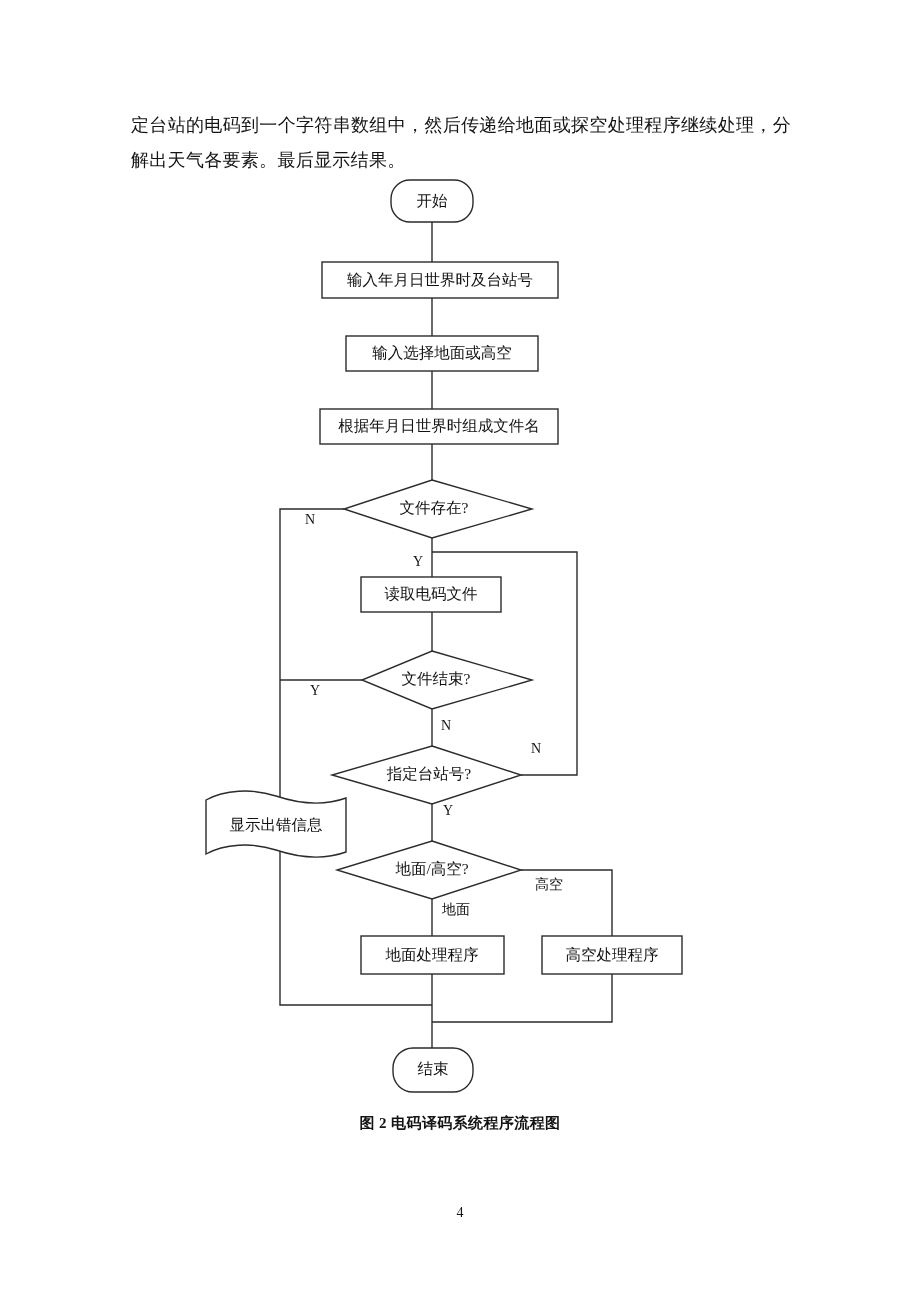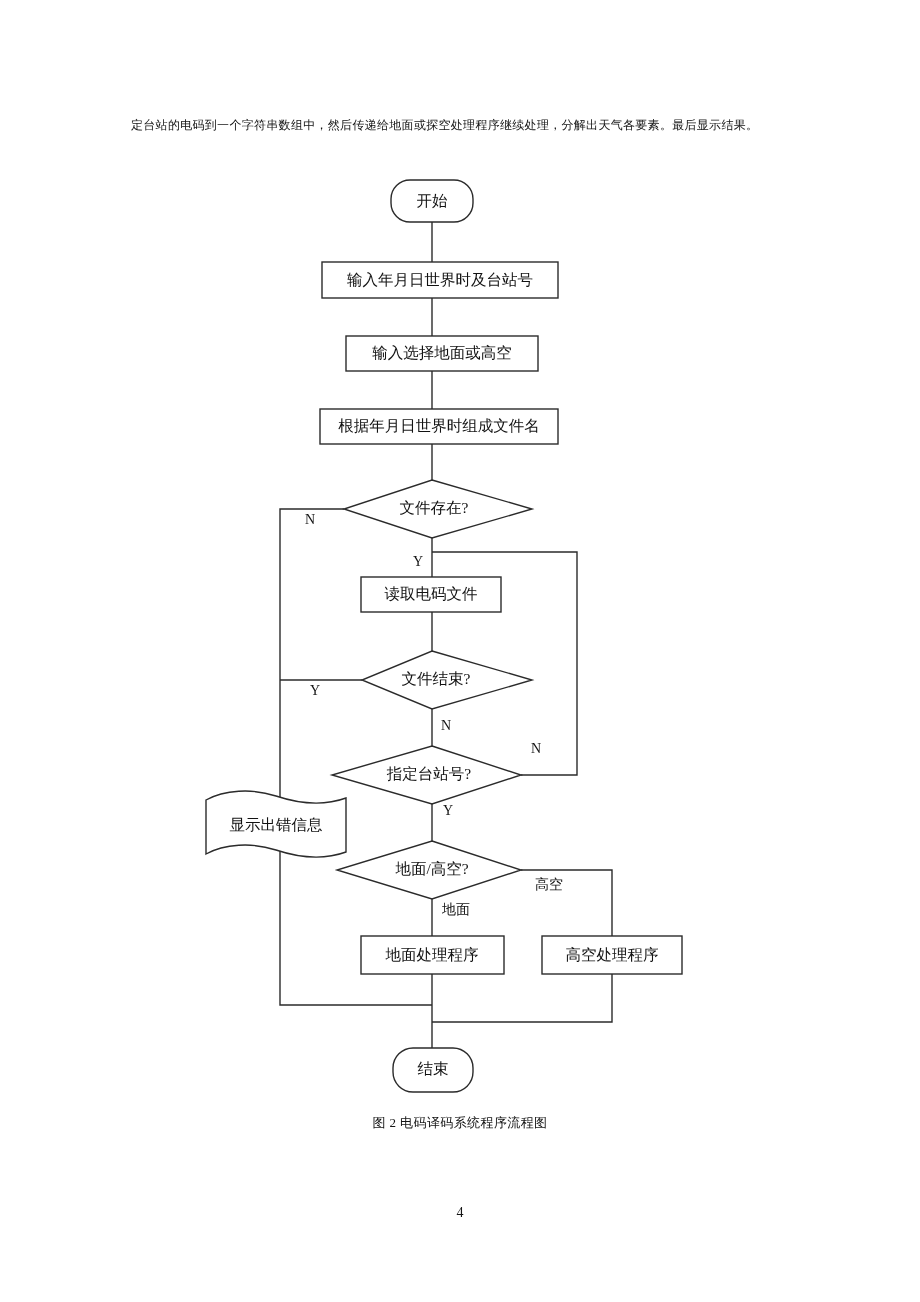--- a/index.html
+++ b/index.html
@@ -18,21 +18,21 @@
     height: 1302px;
     background: #ffffff;
     overflow: hidden;
   }
   
   #body-text {
     position: absolute;
     left: 131px;
     top: 108px;
     width: 660px;
-    font-size: 12px;
+    font-size: 18px;
     line-height: 35px;
     letter-spacing: 0.3px;
     text-align: justify;
     text-justify: inter-ideograph;
     color: #141414;
   }
   #body-text p { margin: 0; }
 
   
   #flowchart {
@@ -69,23 +69,24 @@
     fill: none;
   }
 
   
   #caption {
     position: absolute;
     left: 0;
     top: 1114px;
     width: 920px;
     text-align: center;
-    font-size: 13px;
+    font-size: 15px;
     color: #141414;
     letter-spacing: 0.4px;
+    font-weight: bold;
   }
   
   #page-number {
     position: absolute;
     left: 0;
     top: 1205px;
     width: 920px;
     text-align: center;
     font-size: 14px;
     color: #141414;

